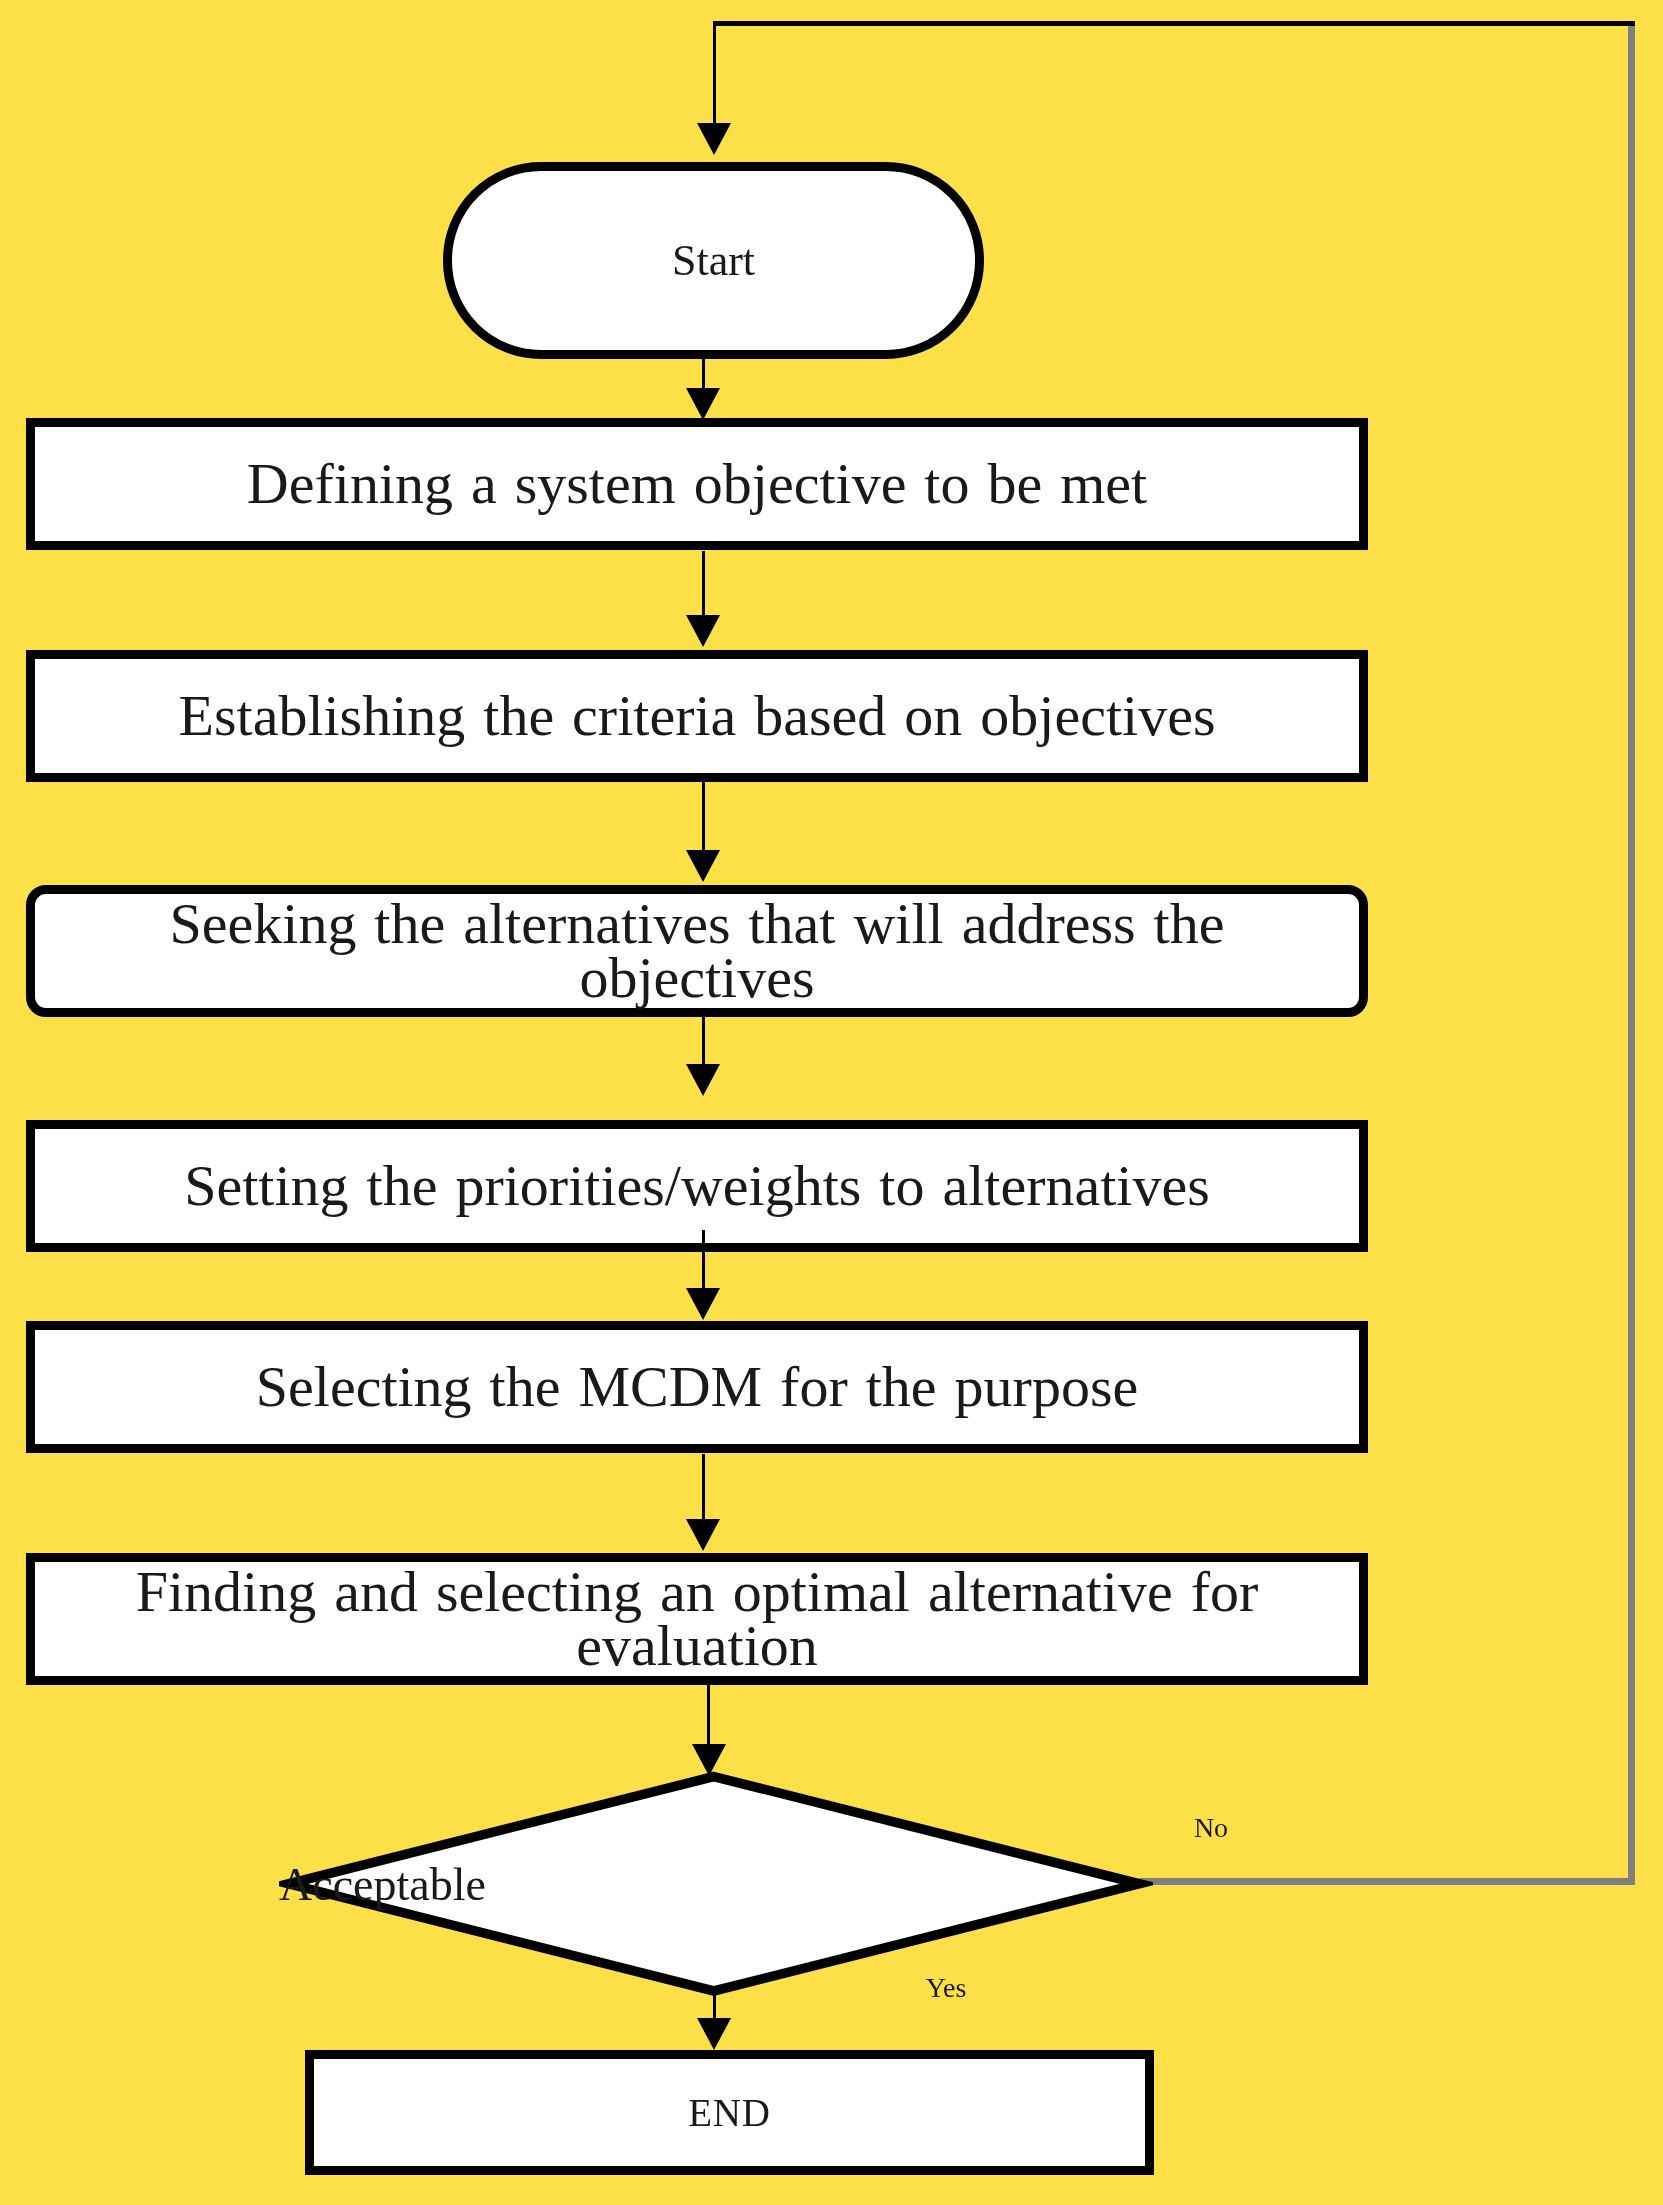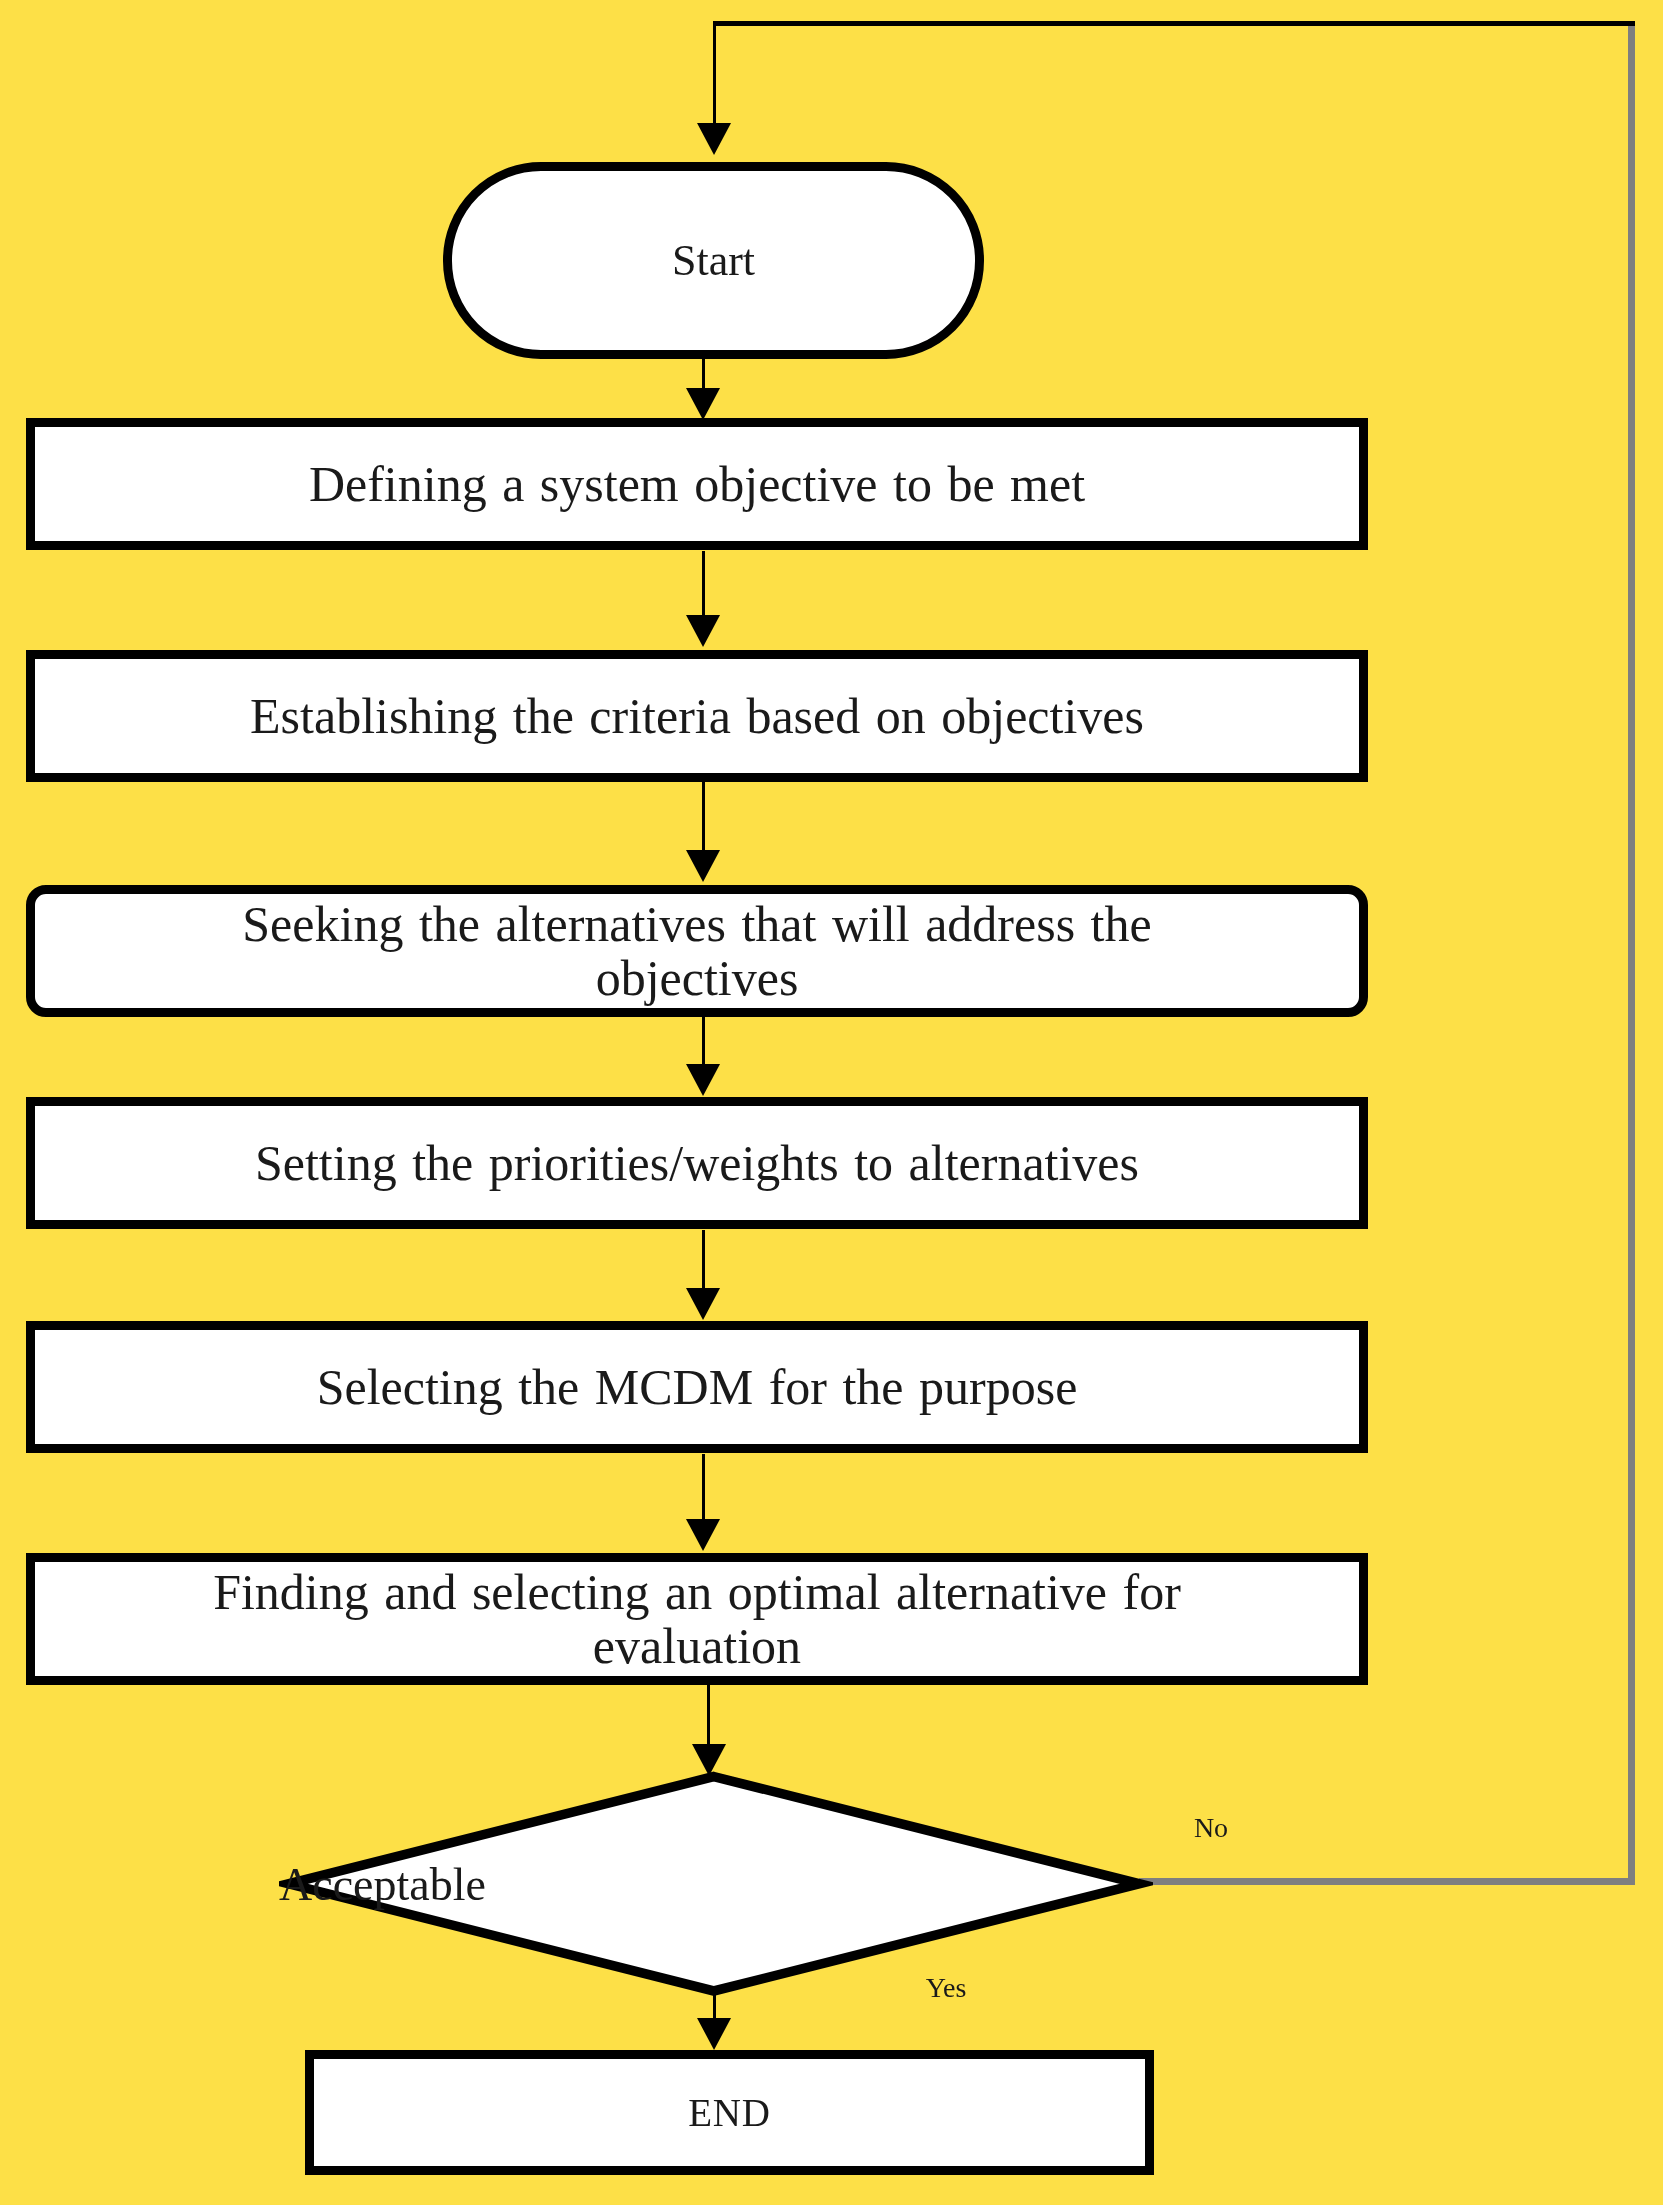--- a/index.html
+++ b/index.html
@@ -32,21 +32,21 @@
   .node{
     position:absolute;
     box-sizing:border-box;
     background:#ffffff;
     border:9.5px solid var(--line,#000);
     display:flex;align-items:center;justify-content:center;
     text-align:center;
   }
   .process{
     left:26px;width:1342px;height:132px;
-    font-size:50px;
+    font-size:58px;
     word-spacing:0.06em;
     padding:0 84px;
     line-height:54px;
     white-space:pre-line;
   }
   .terminator-start{
     left:443px;top:162px;width:541px;height:197px;
     border-radius:98px;
     font-size:44px;
   }
@@ -112,21 +112,21 @@
   <div class="node process" style="top:885px;border-radius:20px;">
     <span>Seeking the alternatives that will address the
 objectives</span>
   </div>
 
   <div>
     <div class="vline" style="left:702px;top:1017px;height:48px;"></div>
     <div class="ahead" style="left:686px;top:1064px;"></div>
   </div>
 
-  <div class="node process" style="top:1097px;">
+  <div class="node process" style="top:1120px;">
     <span>Setting the priorities/weights to alternatives</span>
   </div>
 
   <div>
     <div class="vline" style="left:702px;top:1230px;height:58px;"></div>
     <div class="ahead" style="left:686px;top:1288px;"></div>
   </div>
 
   <div class="node process" style="top:1321px;">
     <span>Selecting the MCDM for the purpose</span>

